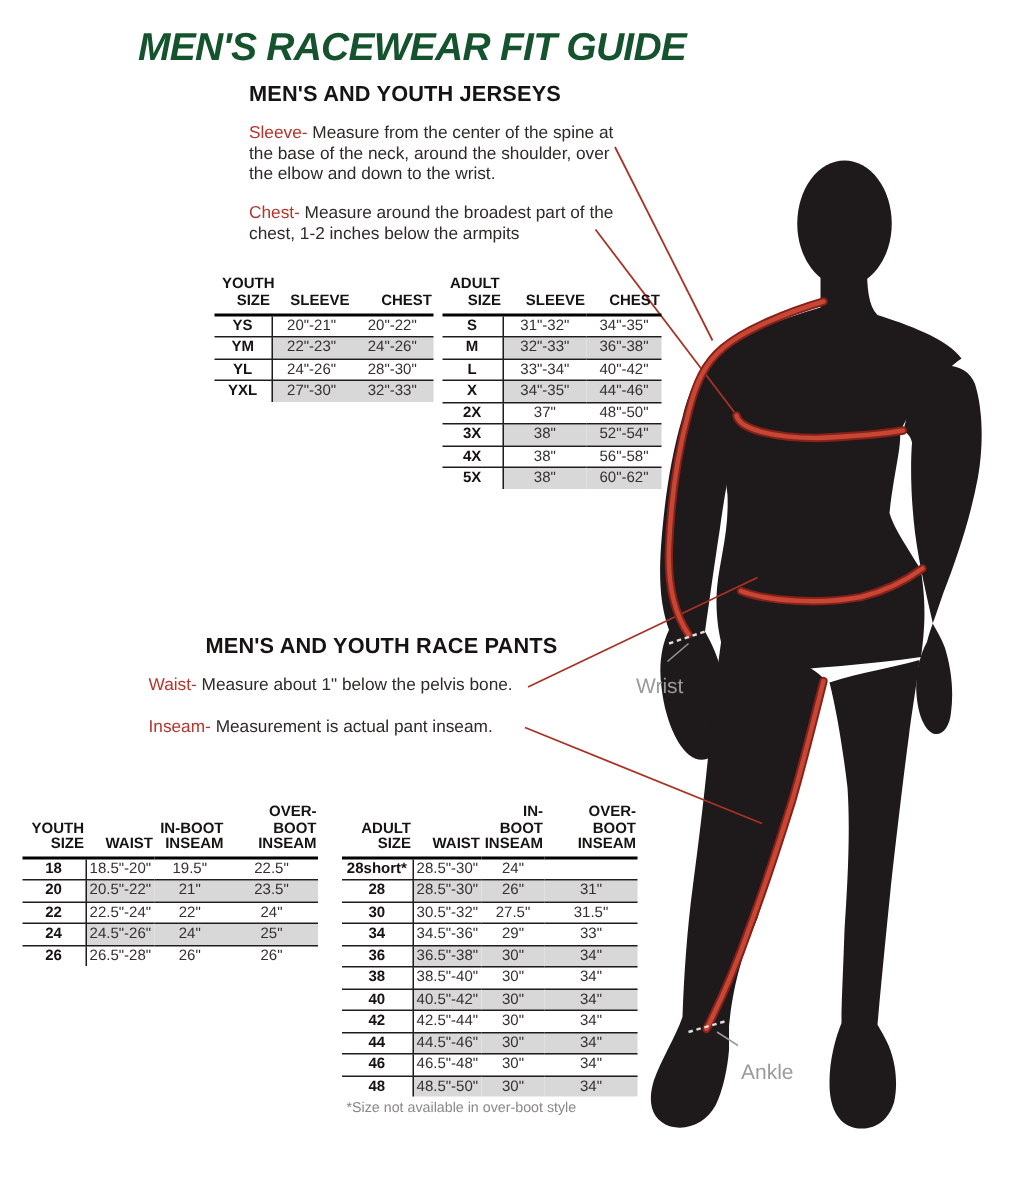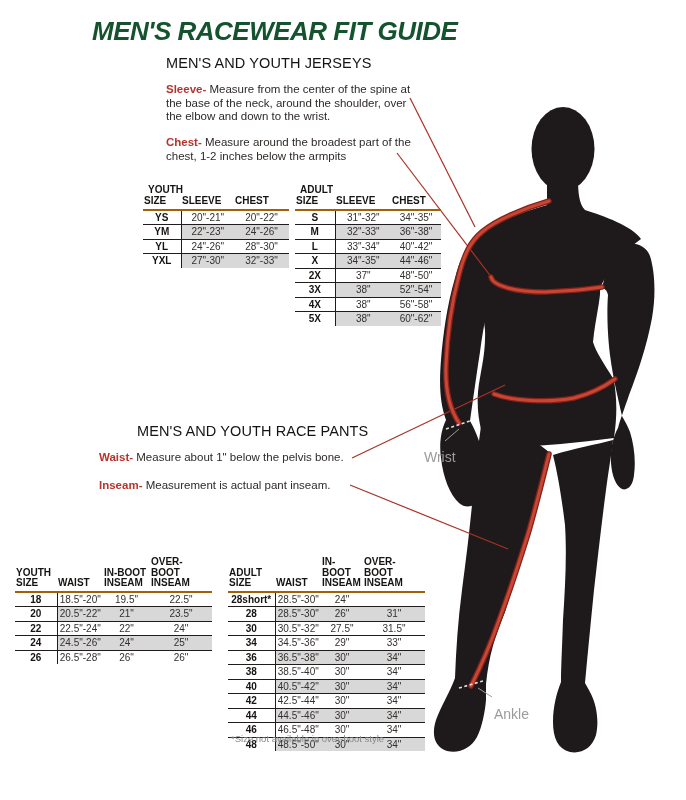--- a/index.html
+++ b/index.html
@@ -5,30 +5,30 @@
   html,body{margin:0;padding:0;}
   body{
     width:686px;height:800px;position:relative;background:#ffffff;overflow:hidden;
     font-family:"Liberation Sans","DejaVu Sans",sans-serif;color:#262220;
   }
   .abs{position:absolute;}
   .page-title{
     left:92px;top:18px;font-size:26px;line-height:27px;font-style:italic;font-weight:bold;
     letter-spacing:-0.5px;color:#14532d;white-space:nowrap;
   }
-  .section-heading{font-size:14.5px;font-weight:normal;color:#161412;white-space:nowrap;letter-spacing:0.1px;}
+  .section-heading{font-size:14.5px;font-weight:bold;color:#161412;white-space:nowrap;letter-spacing:0.1px;}
   .para{font-size:11.5px;line-height:13.5px;color:#2e2a28;}
-  .para .lead{font-weight:bold;color:#b5342c;margin-top:40px;}
+  .para .lead{font-weight:normal;color:#b5342c;margin-top:40px;}
   .group-label{font-size:10px;font-weight:bold;color:#161412;}
   table.fit{border-collapse:collapse;table-layout:fixed;}
   table.fit th{
-    font-size:10px;line-height:10.5px;font-weight:bold;text-align:left;vertical-align:bottom;
-    padding:1px 1px 2px;border-bottom:2px solid #a16207;color:#161412;
+    font-size:10px;line-height:10.5px;font-weight:bold;text-align:right;vertical-align:bottom;
+    padding:1px 1px 2px;border-bottom:2px solid #000000;color:#161412;
   }
-  table.fit th .h1{min-height:10.5px;margin-top:20px;}
+  table.fit th .h1{min-height:10.5px;}
   table.fit td{
     font-size:10px;line-height:11px;text-align:center;padding:1px 1px;height:11.5px;
     border-bottom:1px solid #201c1c;color:#33302e;white-space:nowrap;
   }
   table.fit tr:last-child td{border-bottom:none;}
   table.fit td.size-col{font-weight:bold;color:#161412;border-right:1.4px solid #201c1c;}
   table.fit tr.shaded td:not(.size-col){background:#d8d8d8;}
   .footnote{font-size:9.5px;color:#8b8887;white-space:nowrap;}
   .fig-label{font-size:14px;color:#9b9b9b;white-space:nowrap;margin-top:16px;}
   svg.figure{left:0;top:0;pointer-events:none;}

